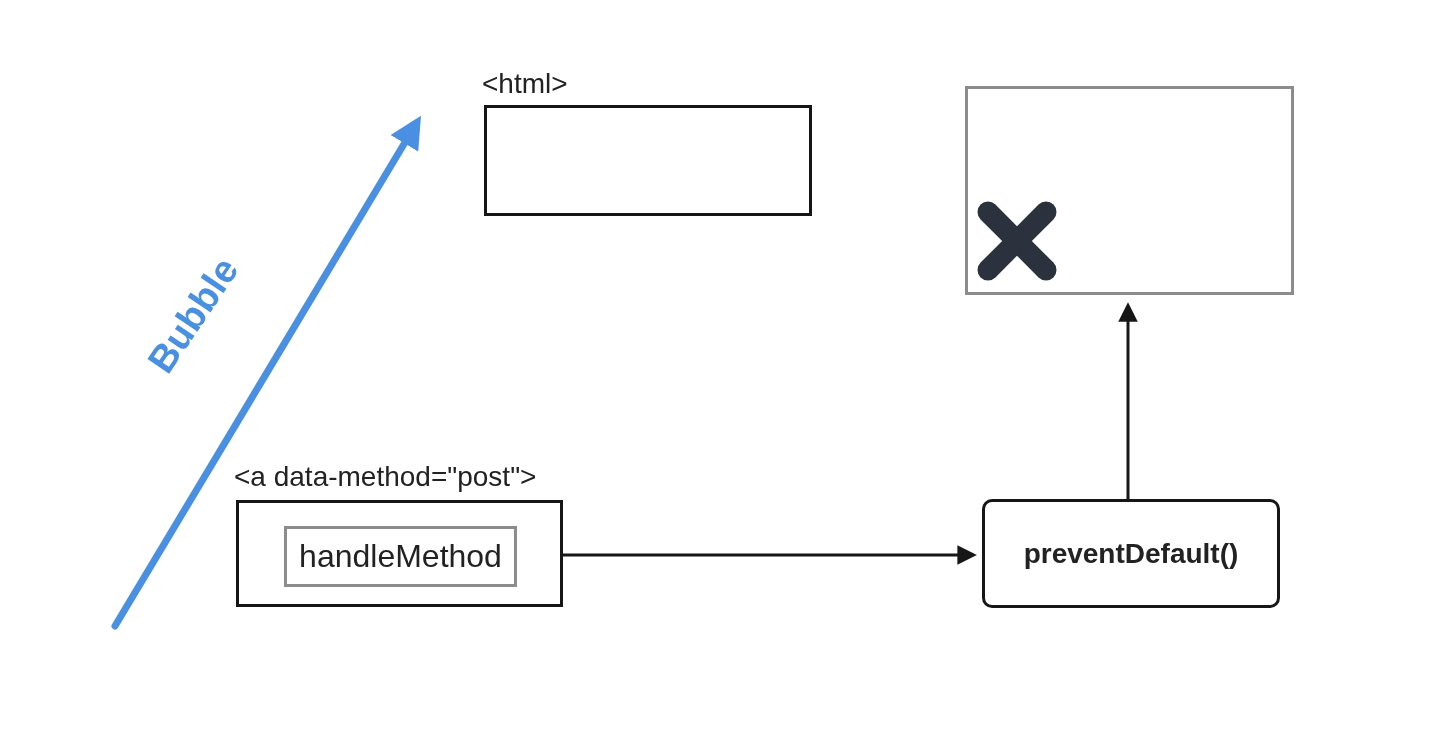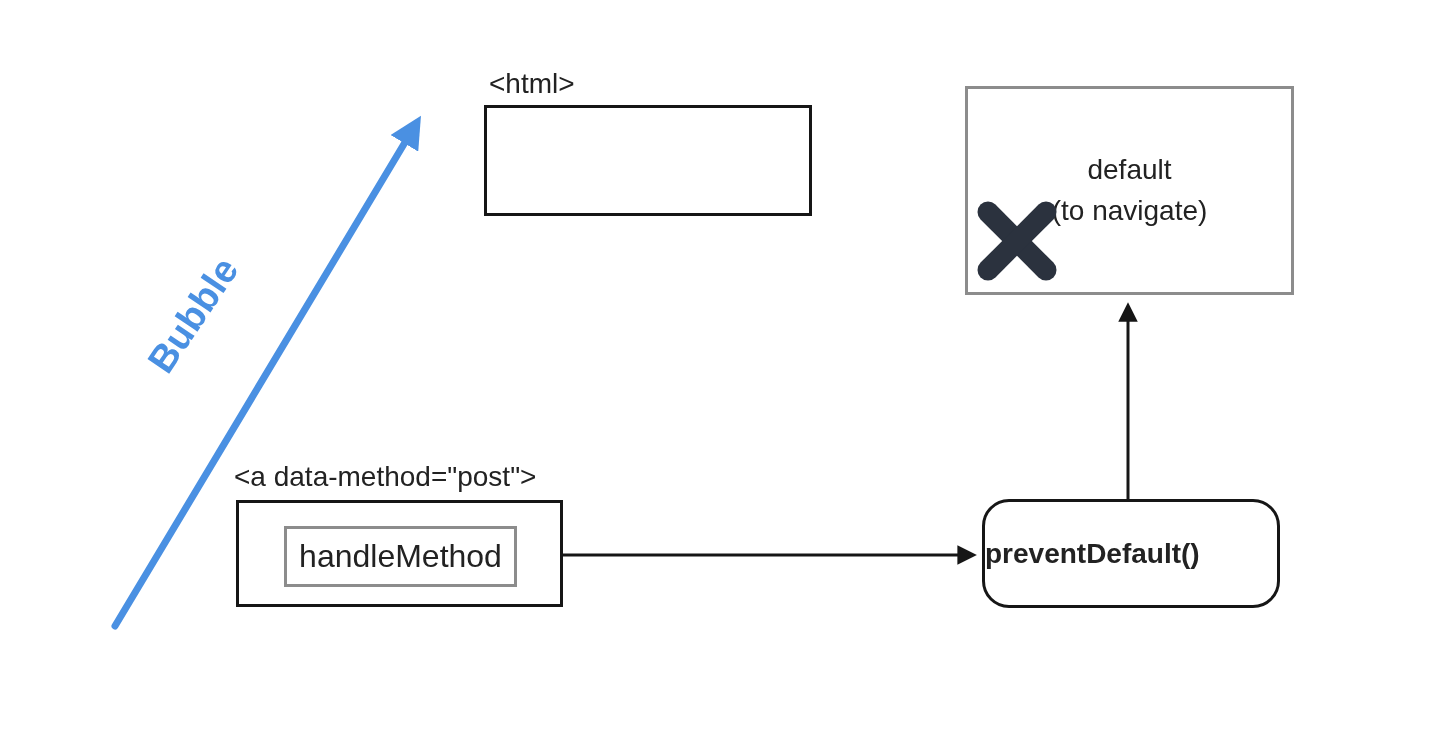--- a/index.html
+++ b/index.html
@@ -31,39 +31,39 @@
     background: var(--canvas-bg);
   }
   .black-border { border: 3px solid var(--ink); }
   .gray-border  { border: 3px solid var(--gray-border); }
   .label {
     position: absolute;
     font-size: 28px;
     color: var(--text);
     white-space: nowrap;
   }
-  .html-label   { left: 482; top: 68px; left: 482px; margin-left: 7px; }
+  .html-label   { left: 482; top: 68px; left: 482px; }
   .html-box     { left: 484px; top: 105px; width: 328px; height: 111px; }
   .anchor-label { left: 234px; top: 461px; }
   .anchor-box   { left: 236px; top: 500px; width: 327px; height: 107px; }
   .handler-box {
     position: absolute;
     left: 45px; top: 23px;
     width: 233px; height: 61px;
     border: 3px solid var(--gray-border);
     display: flex; align-items: center; justify-content: center;
     font-size: 32px;
     background: var(--canvas-bg);
   }
   .prevent-box {
     left: 982px; top: 499px;
     width: 298px; height: 109px;
     border: 3px solid var(--ink);
-    border-radius: 27px;
-    display: flex; align-items: center; justify-content: flex-start;
+    border-radius: 10px;
+    display: flex; align-items: center; justify-content: center;
     font-size: 28px; font-weight: bold;
   }
   .default-box {
     left: 965px; top: 86px;
     width: 329px; height: 209px;
     display: flex; align-items: center; justify-content: center;
   }
   .default-text {
     text-align: center;
     font-size: 28px;
@@ -117,23 +117,19 @@
     <div class="handler-box">
       <span>handleMethod</span>
     </div>
   </div>
 
   <div class="box prevent-box">
     <span>preventDefault()</span>
   </div>
 
   <div class="box gray-border default-box">
-    <div class="default-text">
-      <div>default</div>
-      <div>(to navigate)</div>
-    </div>
     <svg class="x-icon" viewBox="0 0 88 88" xmlns="http://www.w3.org/2000/svg">
       <line x1="15" y1="15" x2="73" y2="73" stroke="#2b323e" style="stroke: var(--x-icon);" stroke-width="21" stroke-linecap="round"></line>
       <line x1="73" y1="15" x2="15" y2="73" stroke="#2b323e" style="stroke: var(--x-icon);" stroke-width="21" stroke-linecap="round"></line>
     </svg>
   </div>
 
 </div>
 
 </body></html>

